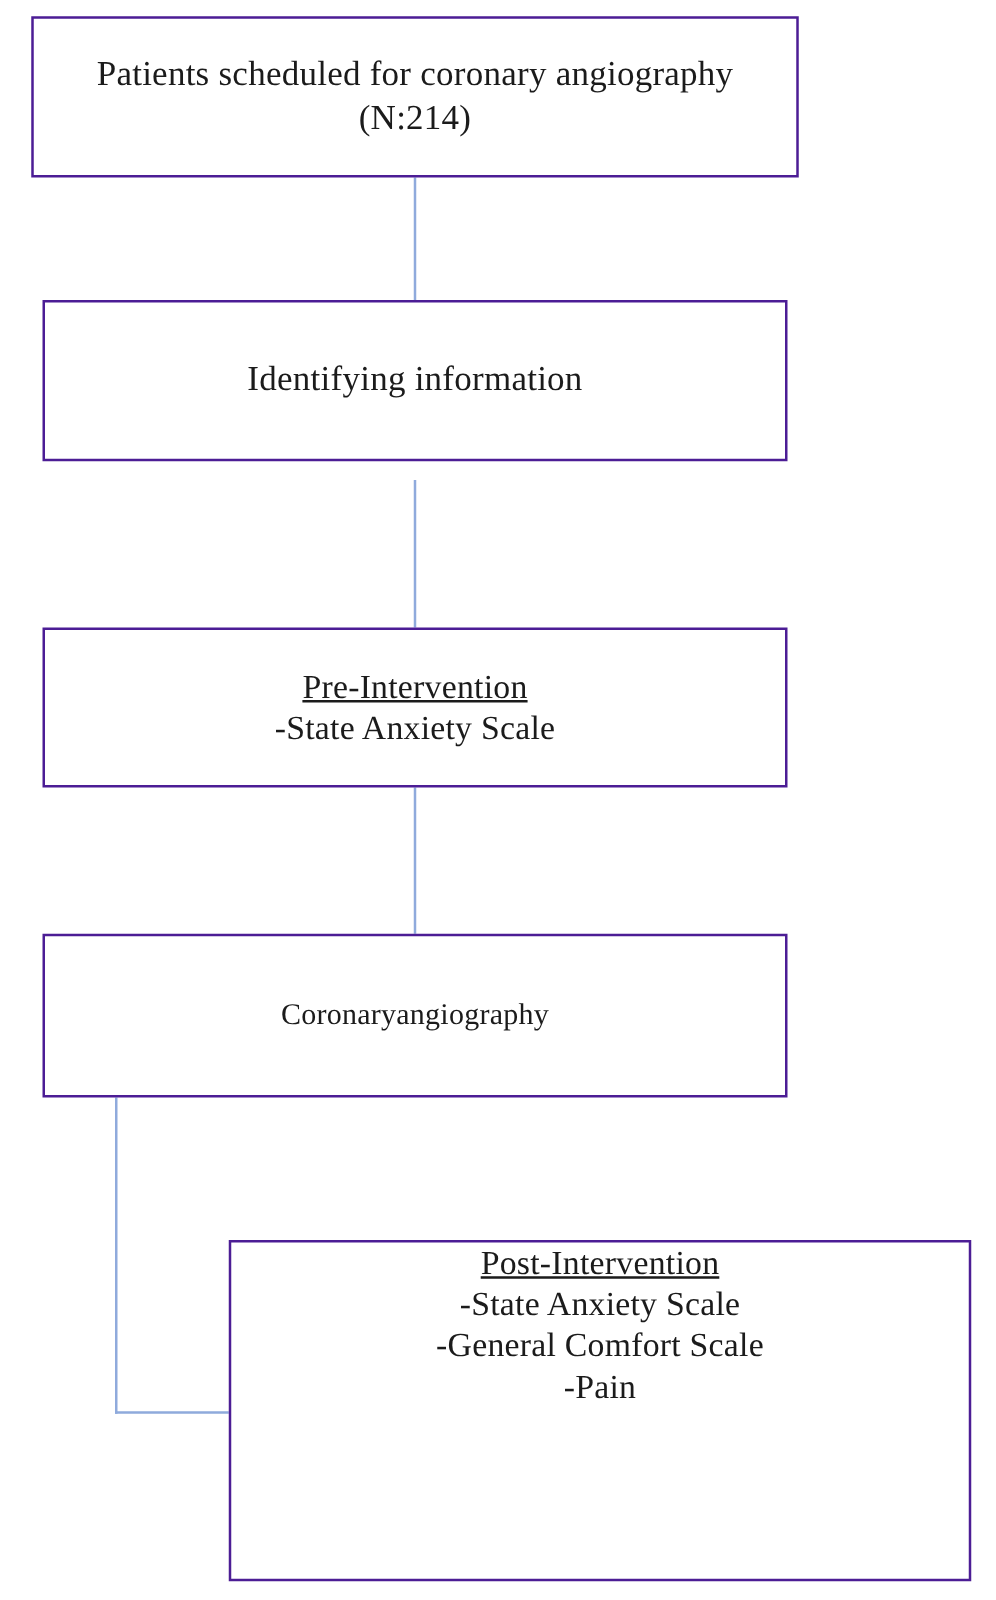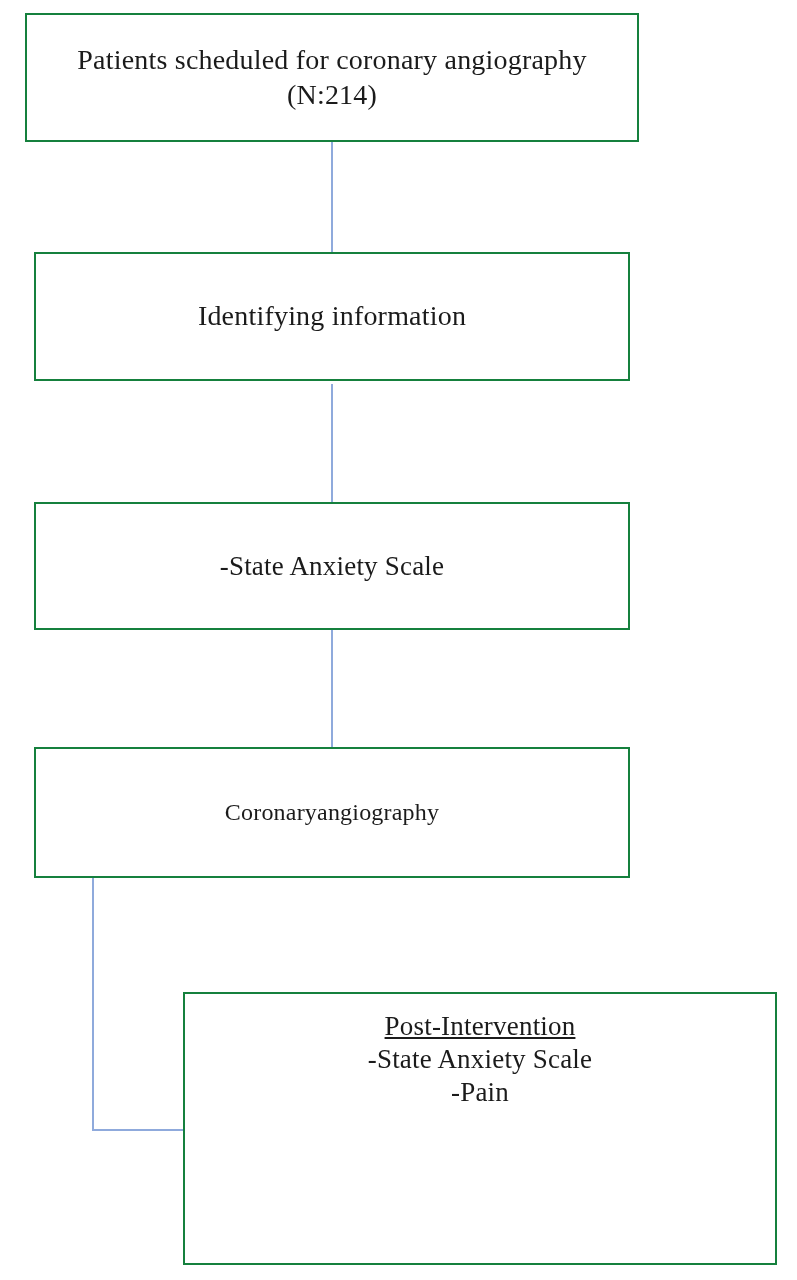--- a/index.html
+++ b/index.html
@@ -15,21 +15,21 @@
   #flow-canvas {
     position: relative;
     width: 797px;
     height: 1280px;
     background: #ffffff;
     overflow: hidden;
   }
   .node {
     position: absolute;
     box-sizing: border-box;
-    border: 2px solid #15803d;
+    border: 2px solid #4c1d95;
     background: #ffffff;
     display: flex;
     flex-direction: column;
     align-items: center;
     justify-content: center;
     text-align: center;
     line-height: 1.22;
     color: #1b1b1b;
   }
   .node .line {
@@ -44,36 +44,36 @@
   .node .line.dash-underline::first-letter {
     text-decoration: underline;
   }
 
   
   #node-enrollment {
     left: 25px;  top: 13px;   width: 614px; height: 129px;
     font-size: 28px;
   }
   #node-identifying {
-    left: 34px;  top: 252px;  width: 596px; height: 129px;
+    left: 34px;  top: 240px;  width: 596px; height: 129px;
     font-size: 28px;
   }
   #node-pre-intervention {
     left: 34px;  top: 502px;  width: 596px; height: 128px;
     font-size: 27px;
   }
   #node-procedure {
     left: 34px;  top: 747px;  width: 596px; height: 131px;
     font-size: 24px;
   }
   #node-post-intervention {
     left: 183px; top: 992px;  width: 594px; height: 273px;
     font-size: 27px;
     justify-content: flex-start;
-    padding-top: 16px;
+    padding-top: 0;
   }
 
   
   .conn {
     position: absolute;
     background: #8faadc;
   }
   .conn-v { width: 2px; }
   .conn-h { height: 2px; }
 
@@ -100,26 +100,28 @@
   <div class="node" id="node-enrollment">
     <span class="line">Patients scheduled for coronary angiography</span>
     <span class="line">(N:214)</span>
   </div>
 
   <div class="node" id="node-identifying">
     <span class="line">Identifying information</span>
   </div>
 
   <div class="node" id="node-pre-intervention">
+    <span class="line underline">Pre-Intervention</span>
     <span class="line">-State Anxiety Scale</span>
   </div>
 
   <div class="node" id="node-procedure">
     <span class="line">Coronaryangiography</span>
   </div>
 
   <div class="node" id="node-post-intervention">
     <span class="line underline">Post-Intervention</span>
     <span class="line">-State Anxiety Scale</span>
+    <span class="line">-General Comfort Scale</span>
     <span class="line">-Pain</span>
   </div>
 
 </div>
 
 </body></html>

